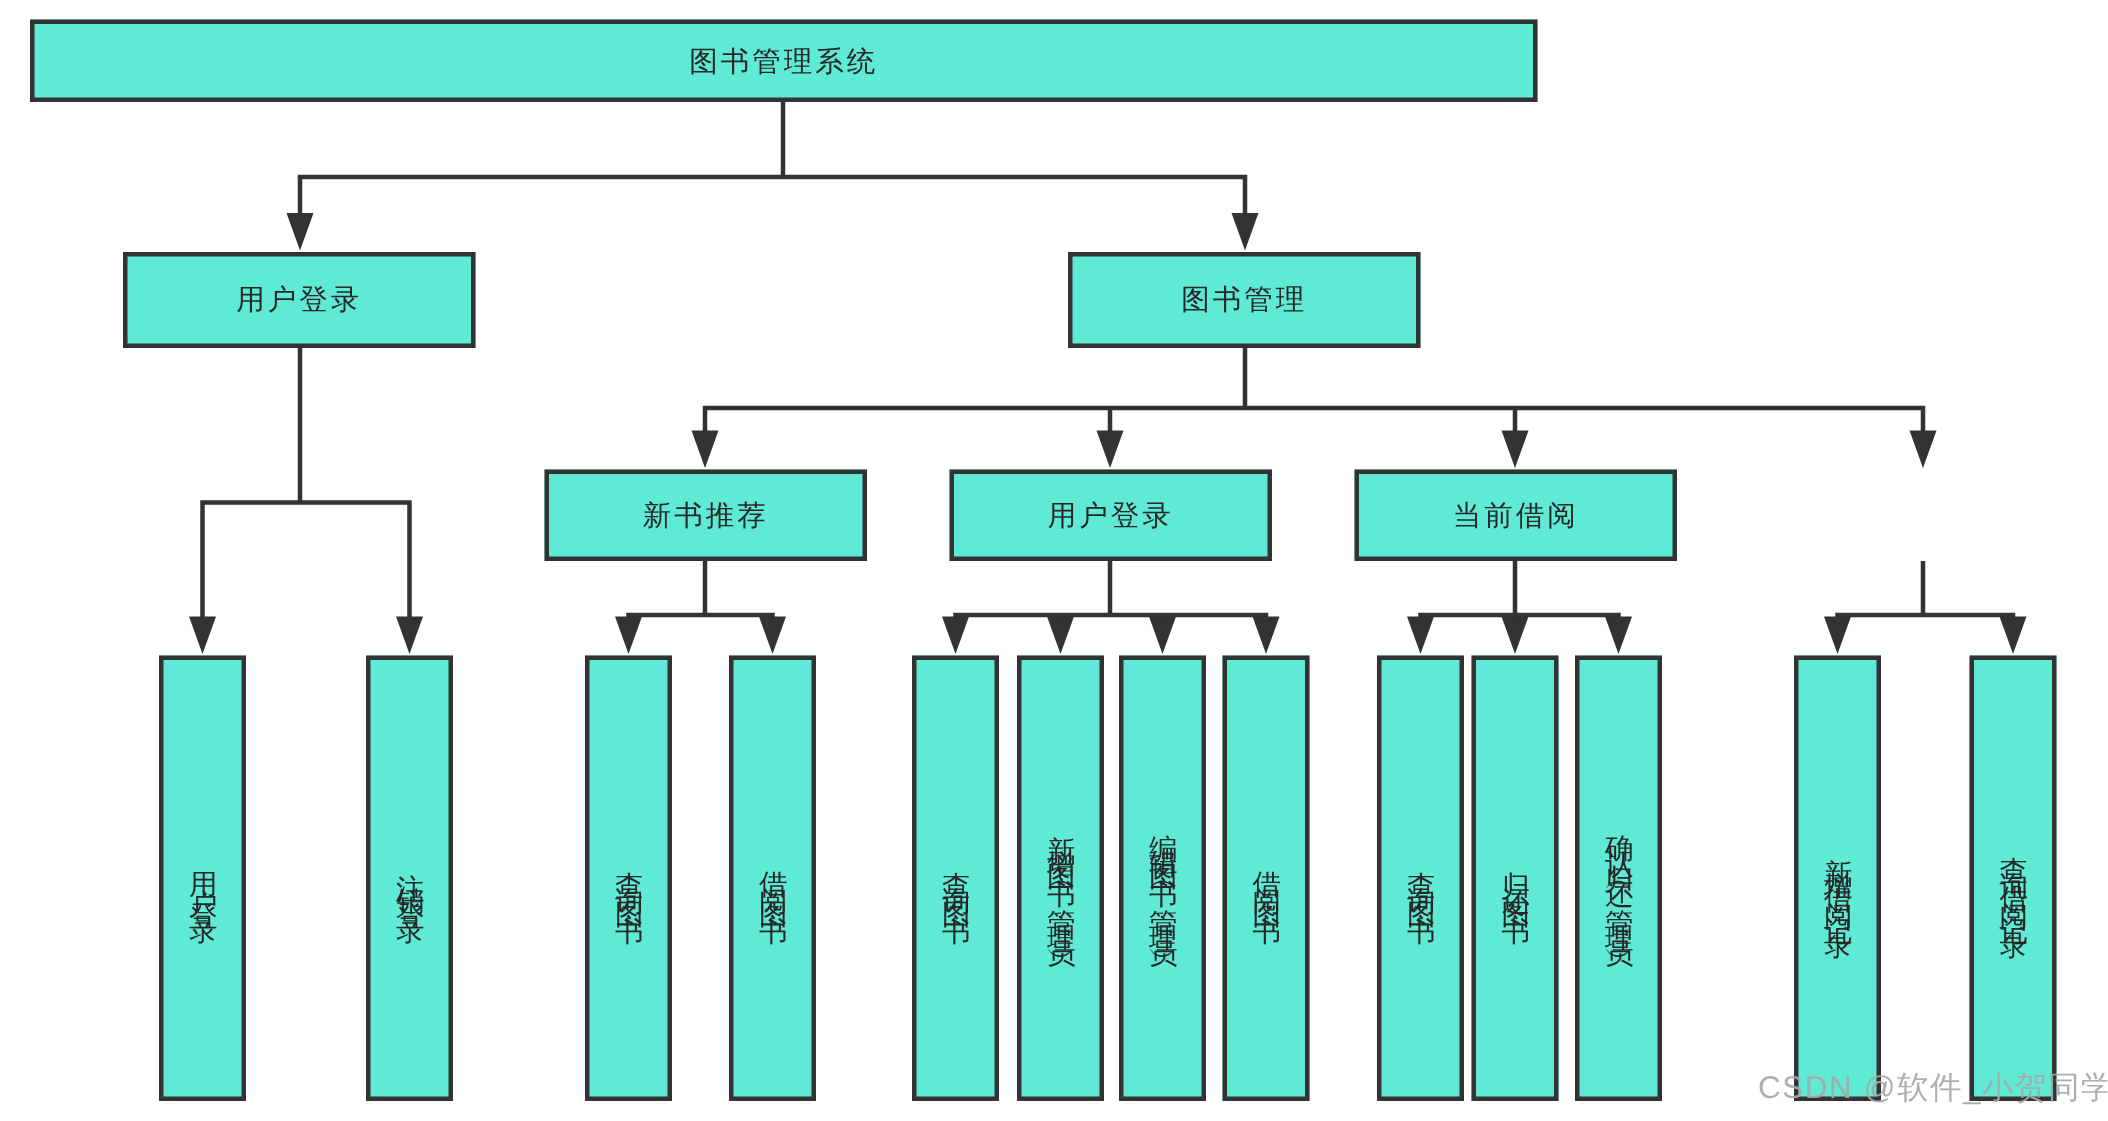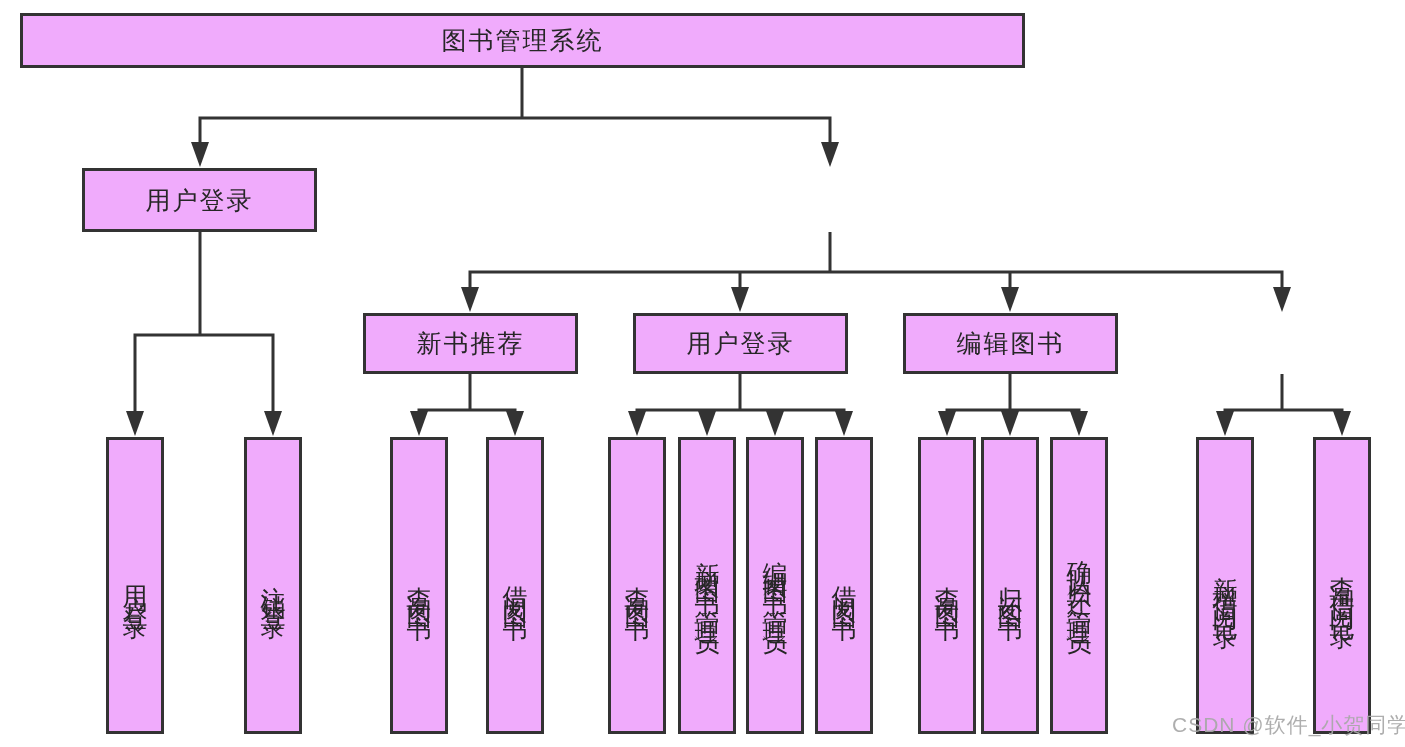--- a/index.html
+++ b/index.html
@@ -11,26 +11,26 @@
     overflow: hidden;
   }
   .canvas { position: absolute; left: 0; top: 0; width: 1405px; height: 747px; }
   .connectors { position: absolute; left: 0; top: 0; pointer-events: none; }
   .connectors path { stroke: var(--line, #333333); stroke-width: 3; fill: none; }
   .connectors polygon { fill: var(--line, #333333); }
   .box {
     position: absolute;
     box-sizing: border-box;
     border: 3px solid var(--line, #333333);
-    background: #f0abfc;
+    background: #5eead4;
     display: flex;
     align-items: center;
     justify-content: center;
     color: var(--text, #262626);
-    font-size: 25px;
+    font-size: 19px;
     letter-spacing: 2px;
     z-index: 2;
   }
   .box.v { top: 437px; width: 58px; height: 297px; letter-spacing: 0; }
   .box.v .vtext {
     writing-mode: vertical-rl;
     text-orientation: mixed;
     letter-spacing: 10px;
     line-height: 1;
     white-space: nowrap;
@@ -93,29 +93,32 @@
     <polygon points="1333,411 1351,411 1342,436"></polygon>
   </svg>
 
   <div class="box" style="left:20px; top:13px; width:1005px; height:55px;">
     <span>图书管理系统</span>
   </div>
 
   <div class="box" style="left:82px; top:168px; width:235px; height:64px;">
     <span>用户登录</span>
   </div>
+  <div class="box" style="left:712px; top:168px; width:235px; height:64px;">
+    <span>图书管理</span>
+  </div>
 
   <div class="box" style="left:363px; top:313px; width:215px; height:61px;text-align:center;">
     <span>新书推荐</span>
   </div>
   <div class="box" style="left:633px; top:313px; width:215px; height:61px;">
     <span>用户登录</span>
   </div>
   <div class="box" style="left:903px; top:313px; width:215px; height:61px;">
-    <span>编辑图书</span>
+    <span>当前借阅</span>
   </div>
 
   <div class="box v" style="left:106px;">
     <span class="vtext">用户登录</span>
   </div>
   <div class="box v" style="left:244px;">
     <span class="vtext">注销登录</span>
   </div>
   <div class="box v" style="left:390px;">
     <span class="vtext">查询图书</span>

